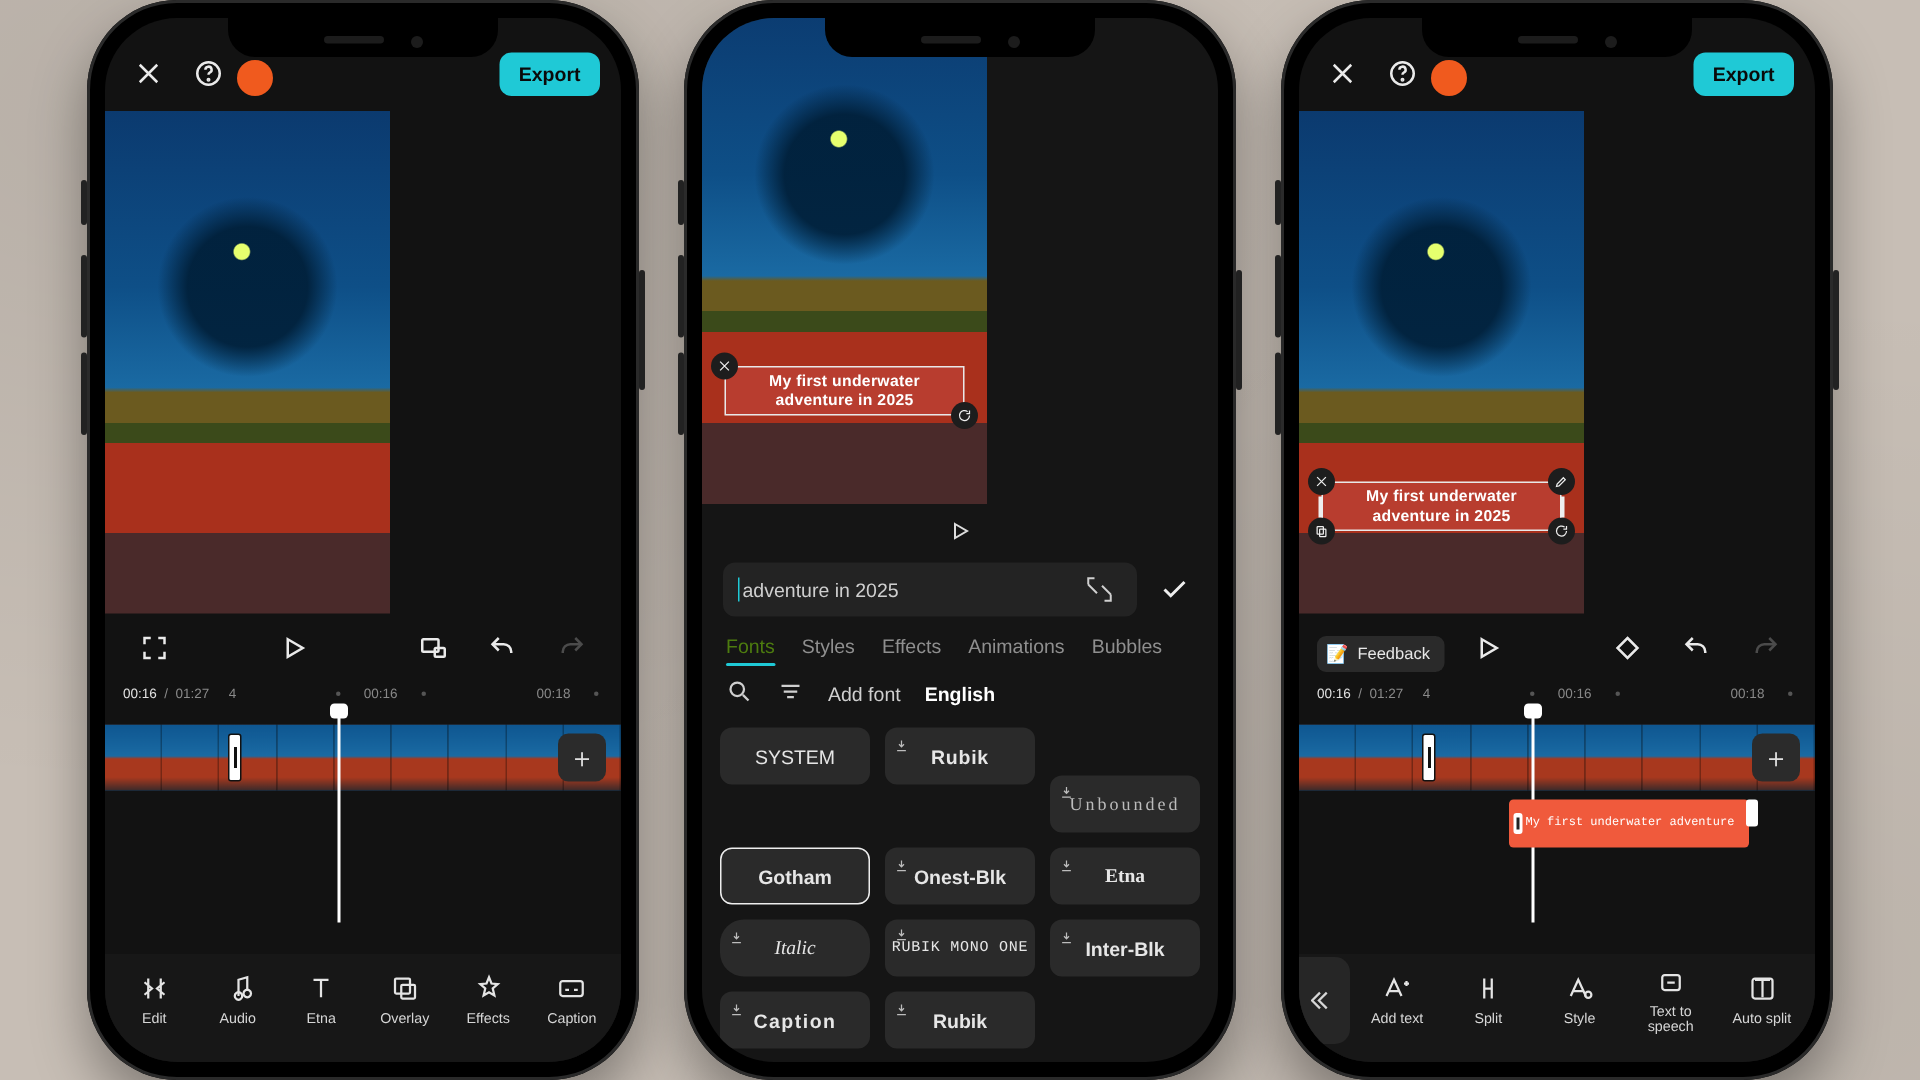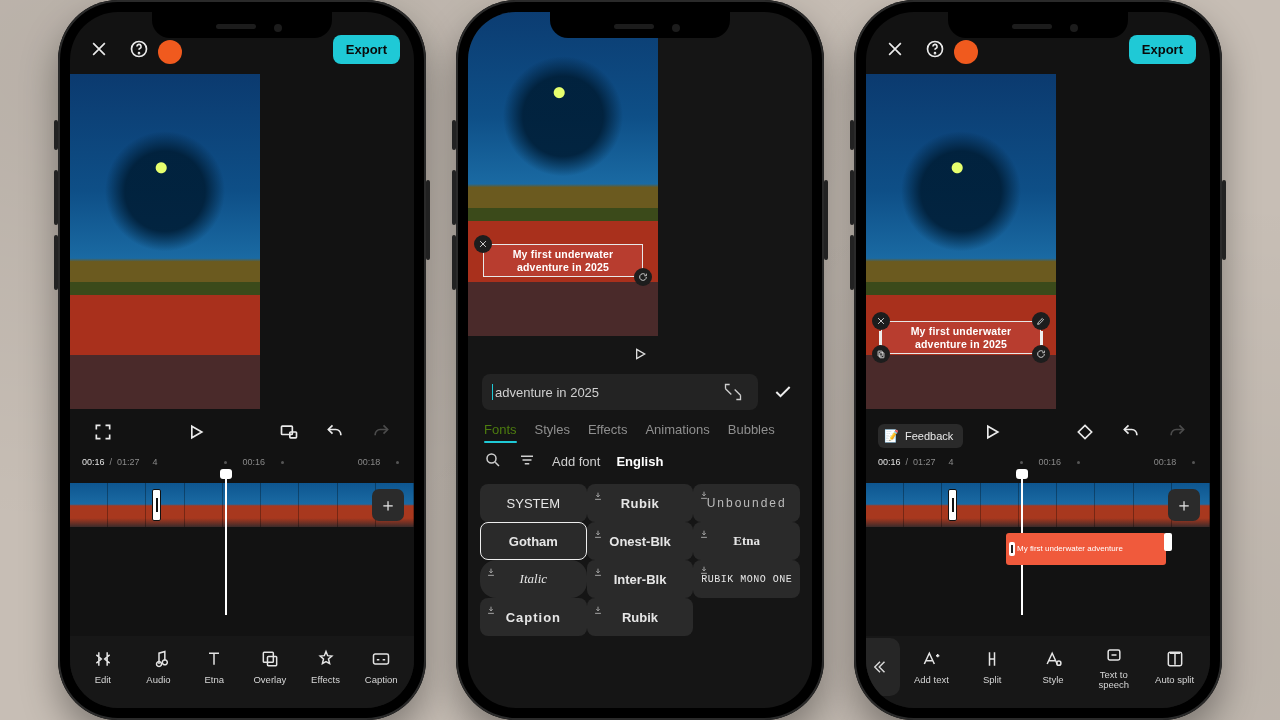--- a/index.html
+++ b/index.html
@@ -121,21 +121,21 @@
     border:1px solid #111; border-radius:2px; display:flex; align-items:center; justify-content:center; }
   .cut-mark::after { content:""; width:2px; height:14px; background:#111; }
   .add-media {
     position:absolute; right:10px; top:18px; width:32px; height:32px;
     background:#2b2b2b; border-radius:7px; color:#e0e0e0;
     display:flex; align-items:center; justify-content:center; font-size:18px;
   }
   .text-track-clip {
     position:absolute; height:18px; border-radius:3px; overflow:hidden;
     background:#f05a3c; color:#fff; font-size:8px; line-height:18px;
-    padding:16px 3px; white-space:nowrap; display:flex; align-items:center;
+    padding:16px 3px; white-space:nowrap; display:flex; align-items:center;font-family:Liberation Mono, monospace;
   }
   .text-track-clip .grip { width:6px; height:14px; background:#fff; border-radius:2px; margin-right:2px;}
   .text-track-clip .grip::after{content:"";display:block;width:2px;height:8px;background:#222;margin:3px auto;}
 
   
   .toolbar {
     margin-top:auto; height:72px; background:#171717;
     display:flex; align-items:center; justify-content:space-around;
     padding:0 6px 10px; gap:2px;
   }
@@ -175,36 +175,36 @@
   .tabs-row .tab.active::after {
     content:""; position:absolute; left:0; right:0; bottom:-6px; height:2px;
     background:#1fc9d6; border-radius:2px;
   }
   .font-tools-row {
     display:flex; align-items:center; gap:16px; padding:10px 16px 6px;
     color:#cfcfcf; font-size:13px;
   }
   .font-tools-row svg { width:18px; height:18px; stroke:#cfcfcf; fill:none; stroke-width:2; }
   .font-grid {
-    display:grid; grid-template-columns: repeat(3,1fr); 
+    display:grid; grid-template-columns: repeat(3,1fr); gap:10px;
     padding:6px 12px 10px;
   }
   .font-cell {
     height:38px; background:#2a2a2a; border-radius:8px;
     display:flex; align-items:center; justify-content:center;
     color:#e6e6e6; font-size:13px; position:relative;
   }
   .font-cell.sel { border:1.5px solid #eee; }
   .font-cell .dl {
     position:absolute; left:6px; top:5px; width:10px; height:10px;
   }
   .font-cell .dl svg { width:10px; height:10px; stroke:#bdbdbd; fill:none; stroke-width:2;}
   .ff-rubik   { font-weight:900; letter-spacing:0.5px; }
   .ff-arno    { font-family: Georgia, serif; }
-  .ff-unbound { font-family: Liberation Sans, sans-serif; letter-spacing:2px; color:#bcbcbc; font-size:12px;}
+  .ff-unbound { font-family: Liberation Serif, serif; letter-spacing:2px; color:#bcbcbc; font-size:12px;margin-top:32px;}
   .ff-gotham  { font-weight:700; }
   .ff-onest   { font-weight:900; }
   .ff-etna    { font-family: Georgia, serif; font-weight:700; }
   .ff-italic  { font-style:italic; font-family: Georgia, serif; border-radius: 16px; }
   .ff-mono    { font-family:"Courier New",monospace; font-size:10px; letter-spacing:0.5px;}
   .ff-inter   { font-weight:900; }
   .ff-petale  { font-weight:900; letter-spacing:1px; }
   .ff-rubik2  { font-weight:800; }
 
   .p2 .screen { background:#151515; }
@@ -465,32 +465,32 @@
               <path d="M12 4v10M8 10l4 4 4-4M5 20h14"></path>
             </svg></span>
           <span>Etna</span>
         </div>
       <div class="font-cell ff-italic">
           <span class="dl"><svg viewBox="0 0 24 24">
               <path d="M12 4v10M8 10l4 4 4-4M5 20h14"></path>
             </svg></span>
           <span>Italic</span>
         </div>
+      <div class="font-cell ff-mono">
+          <span class="dl"><svg viewBox="0 0 24 24">
+              <path d="M12 4v10M8 10l4 4 4-4M5 20h14"></path>
+            </svg></span>
+          <span>RUBIK MONO ONE</span>
+        </div>
+
       <div class="font-cell ff-inter">
           <span class="dl"><svg viewBox="0 0 24 24">
               <path d="M12 4v10M8 10l4 4 4-4M5 20h14"></path>
             </svg></span>
           <span>Inter-Blk</span>
-        </div>
-
-      <div class="font-cell ff-mono">
-          <span class="dl"><svg viewBox="0 0 24 24">
-              <path d="M12 4v10M8 10l4 4 4-4M5 20h14"></path>
-            </svg></span>
-          <span>RUBIK MONO ONE</span>
         </div>
       <div class="font-cell ff-petale">
           <span class="dl"><svg viewBox="0 0 24 24">
               <path d="M12 4v10M8 10l4 4 4-4M5 20h14"></path>
             </svg></span>
           <span>Caption</span>
         </div>
       <div class="font-cell ff-rubik2">
           <span class="dl"><svg viewBox="0 0 24 24">
               <path d="M12 4v10M8 10l4 4 4-4M5 20h14"></path>

